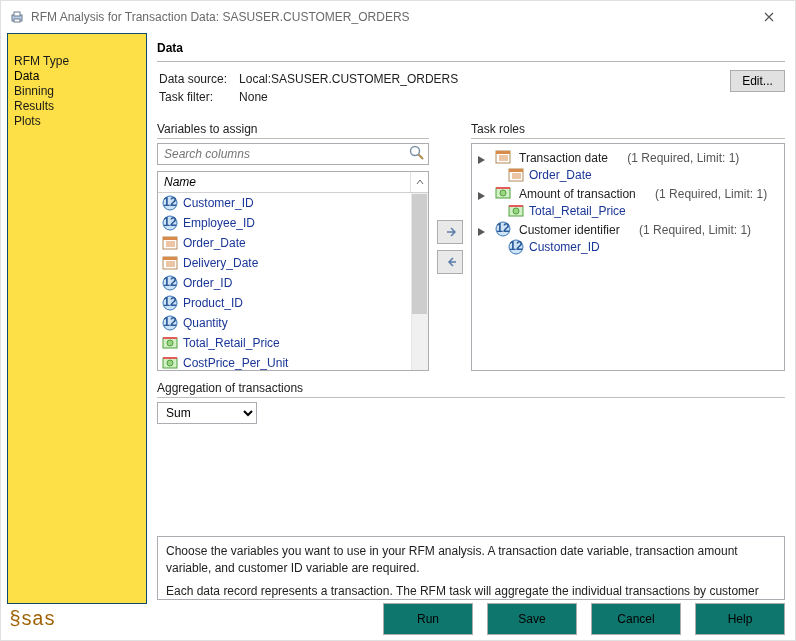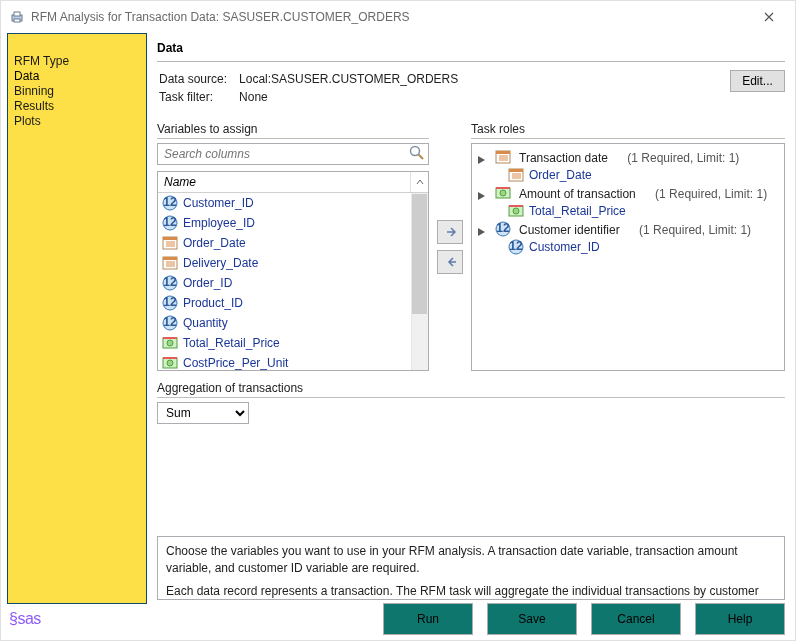--- a/index.html
+++ b/index.html
@@ -46,28 +46,28 @@
 
   .roles { border: 1px solid #abadb3; height: 228px; padding: 4px; overflow: hidden; }
   .tree .node { display: flex; align-items: flex-end; gap: 8px; padding: 1px 0; }
   .tree .toggle { width: 11px; height: 11px; display: inline-flex; align-items: center; justify-content: center; color: #555; }
   .tree .label { color: #222; }
   .tree .hint { color: #555; }
   .tree .child { margin-left: 32px; color: #1a3697; display: flex; align-items: center; gap: 5px; padding: 1px 0;}
 
   .agg { margin-bottom: 6px; }
   .agg-row { display: flex; align-items: center; gap: 18px; }
-  .agg select { width: 92px; height: 22px; border: 1px solid #abadb3; background: #fff; padding: 0 4px; }
+  .agg select { width: 100px; height: 22px; border: 1px solid #abadb3; background: #fff; padding: 0 4px; }
   .chk { display: flex; align-items: center; gap: 6px; }
   .chk input { width: 13px; height: 13px; }
 
   .helpbox { margin-top: auto; border: 1px solid #abadb3; padding: 6px 8px; color: #222; line-height: 1.4; height: 64px; overflow: hidden; }
 
   .footer { height: 36px; border-top: 0; display: flex; align-items: center; padding: 0 10px 6px 8px; gap: 14px; }
-  .footer .logo { font-family: Liberation Sans, sans-serif; font-size: 16px; color: #8b5cf6; letter-spacing: -0.5px; }
+  .footer .logo { font-family: Liberation Mono, monospace; font-size: 20px; color: #a16207; letter-spacing: -0.5px; }
   .footer .btns { margin-left: auto; display: flex; gap: 14px; }
   .footer button { width: 90px; height: 32px; border: 1px solid #adadad; background: #0f766e; cursor: pointer; }
 
   .ico { width: 16px; height: 16px; display: inline-flex; align-items: center; justify-content: center; flex-shrink: 0; }
 </style>
 </head>
 <body>
 
 <svg width="0" height="0" style="position:absolute">
   <defs>

